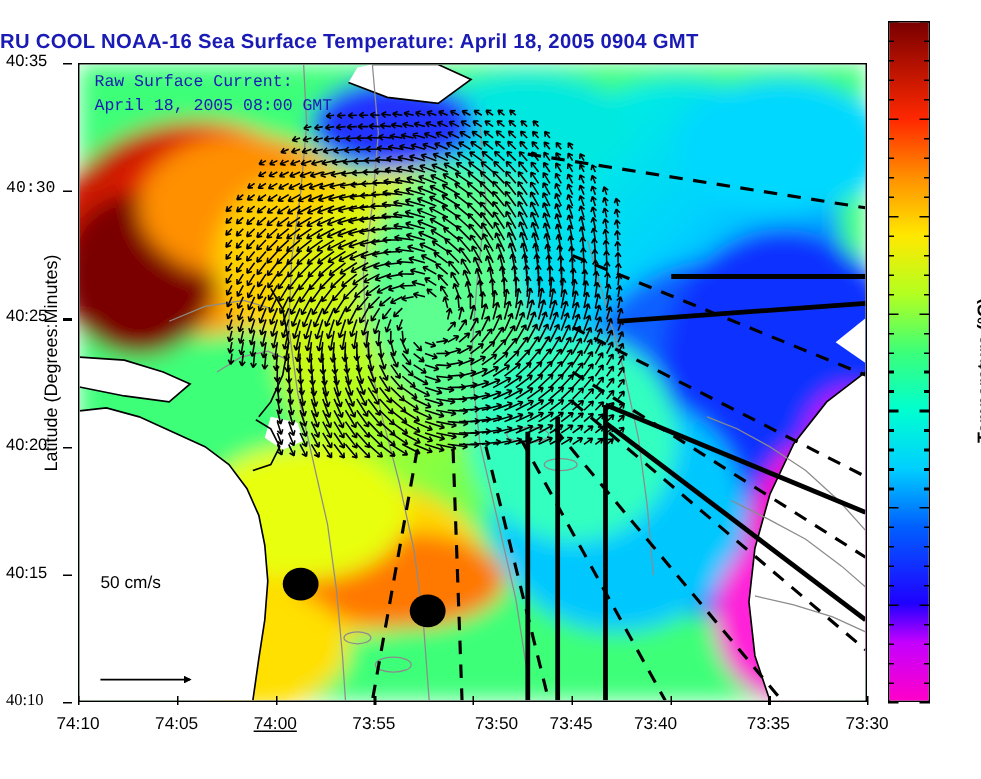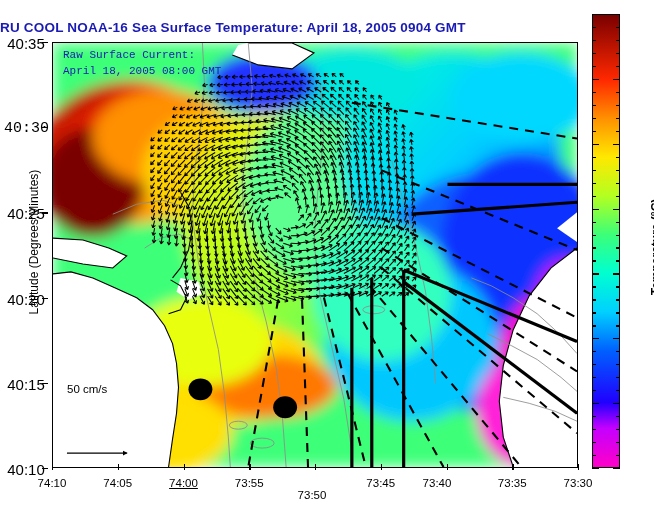--- a/index.html
+++ b/index.html
@@ -12,22 +12,22 @@
          font-size:13.5px;font-weight:bold;color:#1a1ab4;letter-spacing:.2px;
          white-space:nowrap;}
 
   
   .plot{position:absolute;left:52px;top:42px;width:526px;height:426px;
         border:1.4px solid #000;box-sizing:border-box;overflow:hidden;
         background:#ffffff;}
   .plot-inner{position:absolute;left:0;top:0;width:100%;height:100%;}
 
   
-  .ylab{position:absolute;right:0;width:44px;text-align:center;
-        font-size:15px;color:#000;transform:translateY(-7px);}
+  .ylab{position:absolute;right:0;width:44px;text-align:left;
+        font-size:11px;color:#000;transform:translateY(-7px);}
   .ytickbox{position:absolute;left:0;top:42px;width:48px;height:426px;}
   .xtickbox{position:absolute;left:52px;top:470px;width:526px;height:20px;}
   .xlab{position:absolute;top:0;width:60px;margin-left:-30px;text-align:center;
         font-size:11.5px;color:#000;}
   .tick{position:absolute;background:#000;}
   .ytk{width:6px;height:1.3px;left:0;}
   .xtk{height:6px;width:1.3px;top:0;}
 
   .xaxis-title{position:absolute;left:52px;top:491px;width:526px;
                text-align:center;font-size:12px;color:#000;}
@@ -64,21 +64,21 @@
       <div class="ylab" style="top: 0px;">40:35</div>
       <div class="tick ytk" style="left: 42px; top: 0px;"></div>
       <div class="ylab" style="top: 85.2px; font-family: Liberation Mono, monospace;">40:30</div>
       <div class="tick ytk" style="left: 42px; top: 85.2px;"></div>
       <div class="ylab" style="top: 170.4px;">40:25</div>
       <div class="tick ytk" style="left: 42px; top: 170.4px;"></div>
       <div class="ylab" style="top: 255.6px;">40:20</div>
       <div class="tick ytk" style="left: 42px; top: 255.6px;"></div>
       <div class="ylab" style="top: 340.8px;">40:15</div>
       <div class="tick ytk" style="left: 42px; top: 340.8px;"></div>
-      <div class="ylab" style="top: 426px;">40:10</div>
+      <div class="ylab" style="top: 426px; font-family: Liberation Serif, serif;">40:10</div>
       <div class="tick ytk" style="left: 42px; top: 426px;"></div>
     </div>
   <div class="yaxis-title">Latitude (Degrees:Minutes)</div>
 
   <div class="plot">
     <svg class="plot-inner" viewBox="0 0 526 426" preserveAspectRatio="none">
       <defs>
 
         <linearGradient id="gWarm" x1="0" y1="0" x2="1" y2="1">
           <stop offset="0" stop-color="#7a0000"></stop>
@@ -1172,21 +1172,21 @@
 
   <div class="xtickbox" id="xticks">
       <div class="xlab" style="left: 0px; top: 7px;">74:10</div>
       <div class="tick xtk" style="left: 0px; top: -6px;"></div>
       <div class="xlab" style="left: 65.75px; top: 7px;">74:05</div>
       <div class="tick xtk" style="left: 65.75px; top: -6px;"></div>
       <div class="xlab" style="left: 131.5px; top: 7px; text-decoration: underline;">74:00</div>
       <div class="tick xtk" style="left: 131.5px; top: -6px;"></div>
       <div class="xlab" style="left: 197.25px; top: 7px;">73:55</div>
       <div class="tick xtk" style="left: 197.25px; top: -6px;"></div>
-      <div class="xlab" style="left: 260px; top: 7px; margin-top: 12px;">73:50</div>
+      <div class="xlab" style="left: 279px; top: 7px;">73:50</div>
       <div class="tick xtk" style="left: 263px; top: -6px;"></div>
       <div class="xlab" style="left: 328.75px; top: 7px;">73:45</div>
       <div class="tick xtk" style="left: 328.75px; top: -6px;"></div>
       <div class="xlab" style="left: 385px; top: 7px;">73:40</div>
       <div class="tick xtk" style="left: 394.5px; top: -6px;"></div>
       <div class="xlab" style="left: 460.25px; top: 7px;">73:35</div>
       <div class="tick xtk" style="left: 460.25px; top: -6px;"></div>
       <div class="xlab" style="left: 526px; top: 7px;">73:30</div>
       <div class="tick xtk" style="left: 526px; top: -6px;"></div>
     </div>

